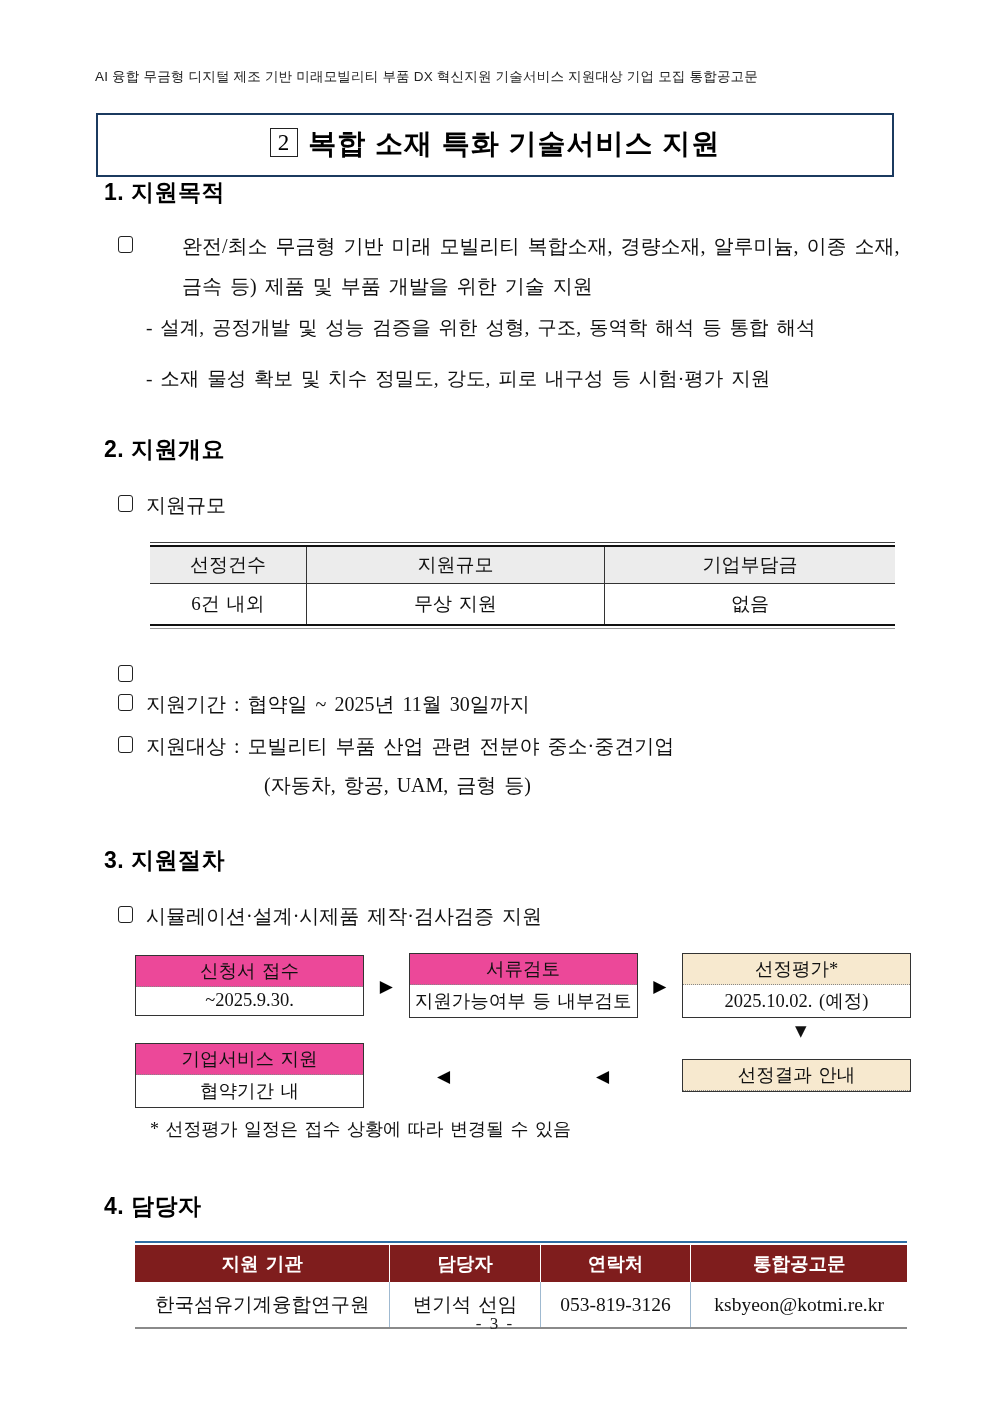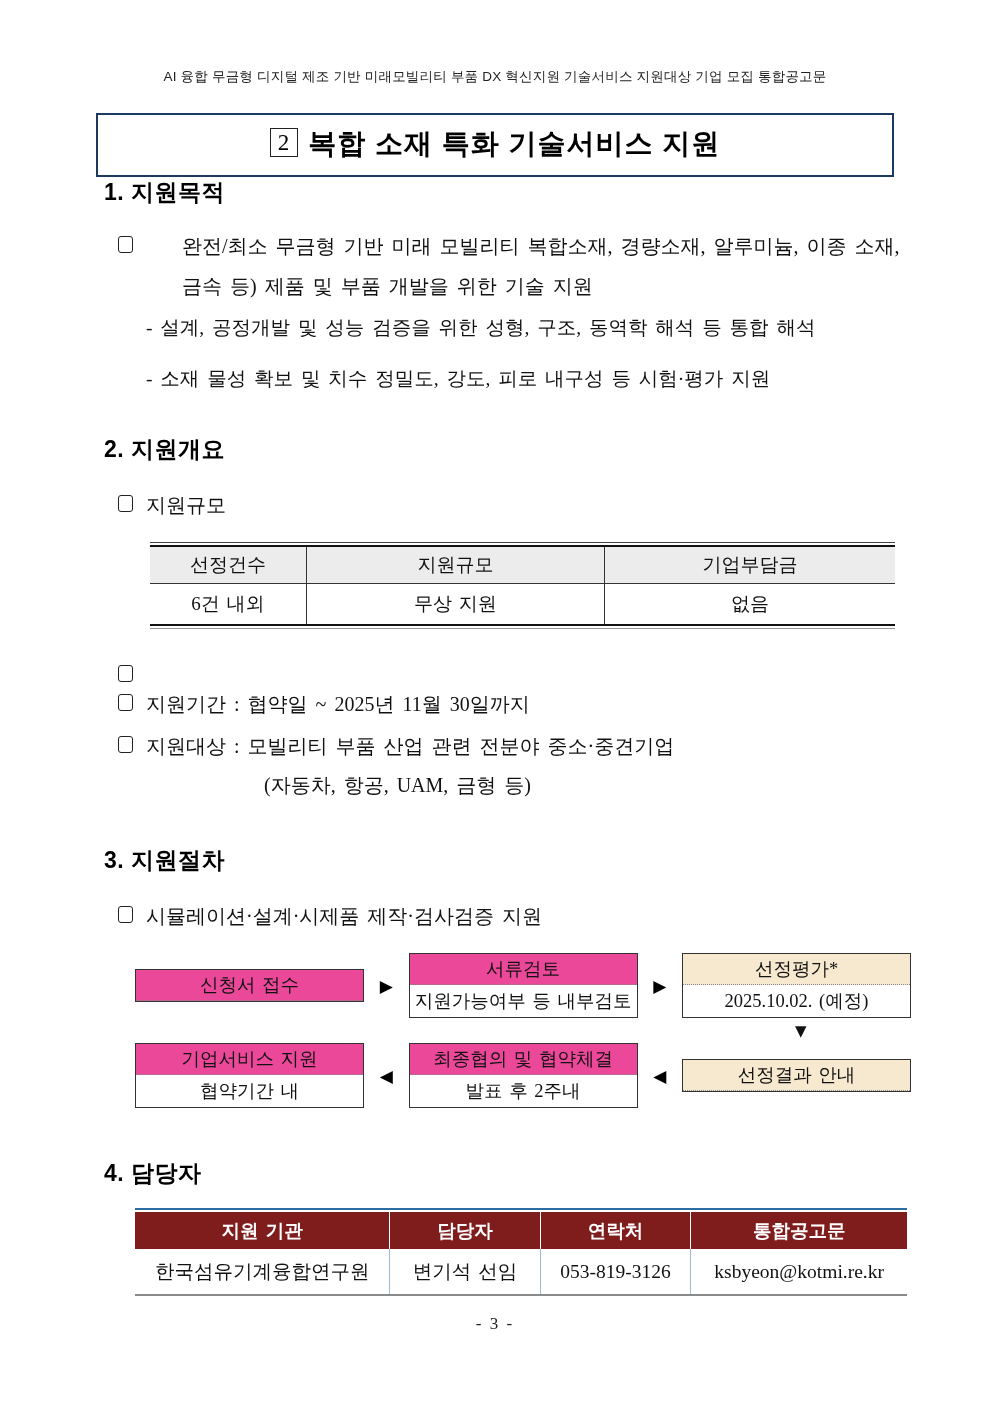--- a/index.html
+++ b/index.html
@@ -14,21 +14,20 @@
     color: #111111;
     overflow: hidden;
   }
   
   .doc-header {
     margin: 68px 95px 0 95px;
     font-size: 13.5px;
     letter-spacing: 0.2px;
     color: #222;
     font-family: "Liberation Sans", "DejaVu Sans", sans-serif;
-    text-align: center;
   }
   
   .title-box {
     margin: 27px auto 0 auto;
     width: 798px;
     border: 2px solid #1b3a5f;
     text-align: center;
     padding: 10px 0 12px 0;
     background: #ffffff;
   }
@@ -285,20 +284,21 @@
 
   <div class="bullet-row" style="margin-top:20px;">
     <span class="chk"></span>
     <span>시뮬레이션·설계·시제품 제작·검사검증 지원</span>
   </div>
 
   <div class="flow">
     <div class="flow-row">
       <div class="flow-box gray">
         <div class="fb-head">신청서 접수</div>
+        <div class="fb-body">~2025.9.30.</div>
       </div>
       <div class="flow-harrow">▶</div>
       <div class="flow-box gray">
         <div class="fb-head">서류검토</div>
         <div class="fb-body">지원가능여부 등 내부검토</div>
       </div>
       <div class="flow-harrow">▶</div>
       <div class="flow-box tan">
         <div class="fb-head">선정평가*</div>
         <div class="fb-body">2025.10.02. (예정)</div>
@@ -308,31 +308,28 @@
     <div class="flow-vrow">
       <span class="varrow">▼</span>
     </div>
 
     <div class="flow-row">
       <div class="flow-box gray">
         <div class="fb-head">기업서비스 지원</div>
         <div class="fb-body">협약기간 내</div>
       </div>
       <div class="flow-harrow">◀</div>
-      <div class="flow-box gray">
-        <div class="fb-head">최종협의 및 협약체결</div>
-        <div class="fb-body">발표 후 2주내</div>
-      </div>
       <div class="flow-harrow">◀</div>
       <div class="flow-box tan">
         <div class="fb-head">선정결과 안내</div>
       </div>
     </div>
   </div>
 
+  <div class="footnote">* 선정평가 일정은 접수 상황에 따라 변경될 수 있음</div>
 
   <div class="sec-heading sh4">4. 담당자</div>
 
   <div class="contact-wrap">
     <table class="contact">
       <thead>
         <tr>
           <th class="cc1">지원 기관</th>
           <th class="cc2">담당자</th>
           <th class="cc3">연락처</th>

